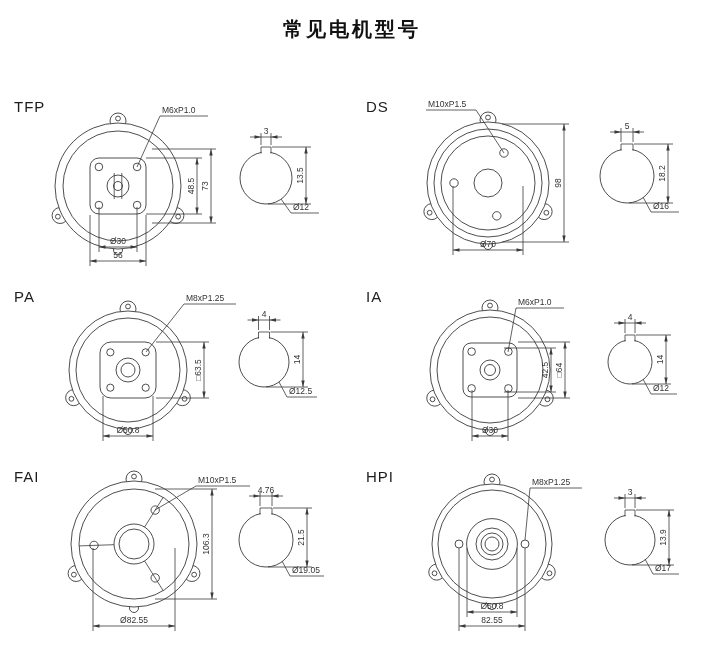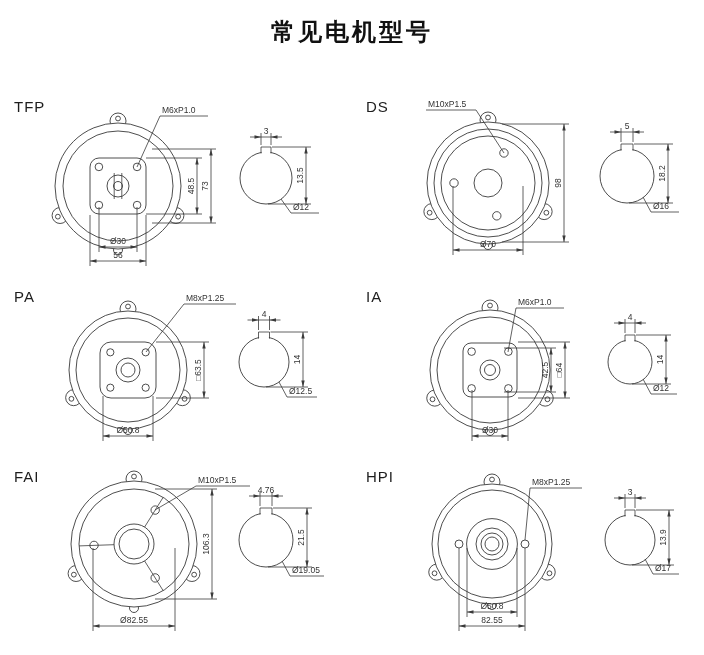--- a/index.html
+++ b/index.html
@@ -1,19 +1,19 @@
 <!DOCTYPE html>
 <html><head>
 <meta charset="utf-8">
 <style>
   html,body{margin:0;padding:0;background:#ffffff;}
   .page{position:relative;width:704px;height:655px;background:#fff;overflow:hidden;
         font-family:"Liberation Sans",sans-serif;}
   .title{position:absolute;top:16px;left:0;width:100%;text-align:center;margin:0;
-         font-size:24px;font-weight:bold;color:#111;letter-spacing:3px;}
+         font-size:20px;font-weight:bold;color:#111;letter-spacing:3px;}
   .rows{position:absolute;top:86px;left:0;width:704px;}
   .row{display:flex;}
   .cell{position:relative;width:352px;}
   .mlabel{position:absolute;top:12px;left:14px;font-size:15px;color:#1d1d1d;letter-spacing:1px;}
   svg{display:block;}
   svg text{font-family:"Liberation Sans",sans-serif;}
 </style>
 </head>
 <body>
 

